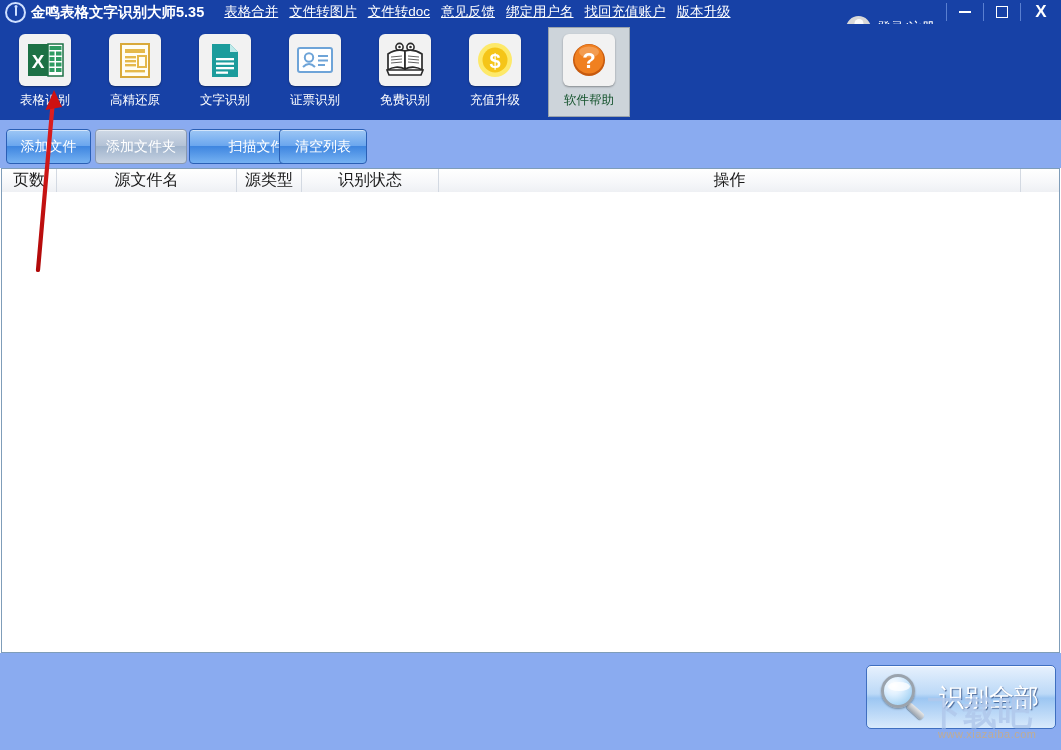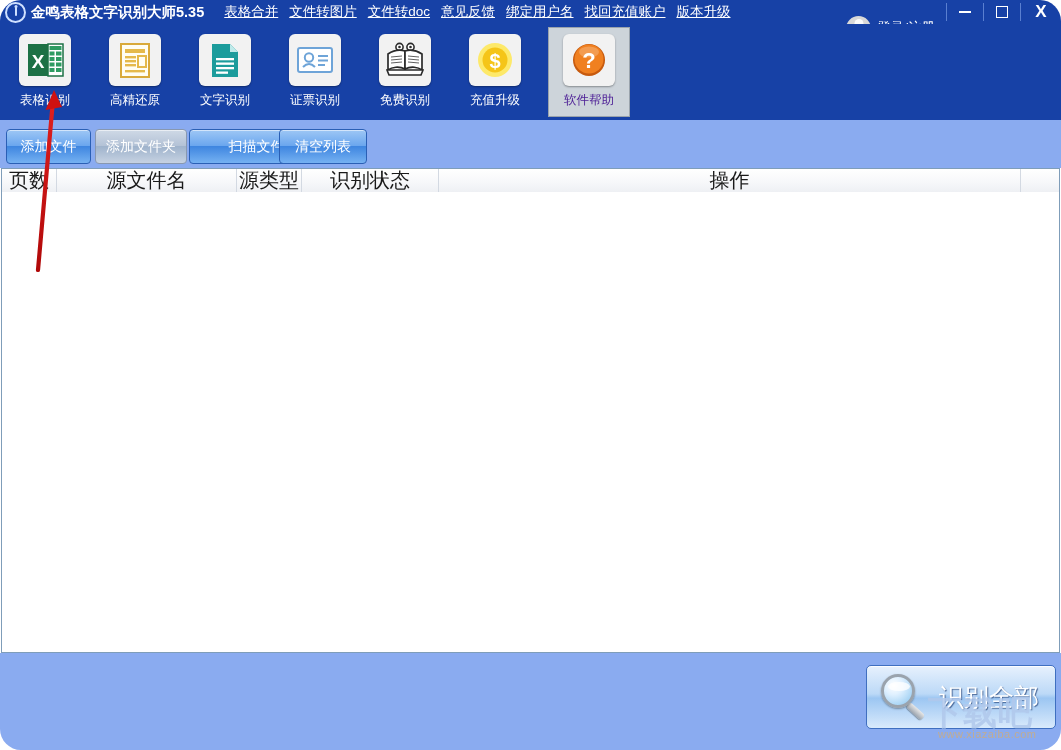--- a/index.html
+++ b/index.html
@@ -2,21 +2,21 @@
 <html><head>
 <meta charset="utf-8">
 <style>
   html,body{margin:0;padding:0;}
   body{
     width:1061px;height:750px;overflow:hidden;
     font-family:"Liberation Sans","DejaVu Sans",sans-serif;
     background:#ffffff;
     -webkit-font-smoothing:antialiased;
   }
-  #app{position:relative;width:1061px;height:750px;overflow:hidden;background:#ffffff;border-radius:21px;}
+  #app{position:relative;width:1061px;height:750px;overflow:hidden;background:#ffffff;}
 
   
   .titlebar{
     position:absolute;left:0;top:0;width:1061px;height:24px;
     background:#1741a6;
     display:flex;align-items:center;
   }
   .logo-icon{
     width:17px;height:17px;margin-left:5px;margin-right:5px;
     border-radius:50%;
@@ -74,21 +74,21 @@
   }
   .tool.sel{background:#cdd4da;border:1px solid #9aa3ac;top:3px;height:88px;}
   .ticon{
     width:52px;height:52px;margin-top:6px;border-radius:6px;
     background:#f2f2f2;box-shadow:0 1px 2px rgba(0,0,0,.35);
     display:flex;align-items:center;justify-content:center;position:relative;overflow:hidden;
   }
   .tlabel{
     margin-top:6px;color:#ffffff;font-size:12.5px;white-space:nowrap;
   }
-  .tool.sel .tlabel{color:#4c1d95;}
+  .tool.sel .tlabel{color:#14532d;}
 
   
   .actionbar{
     position:absolute;left:0;top:120px;width:1061px;height:48px;
     background:#8aabf0;
   }
   .abtn{
     position:absolute;top:9px;height:33px;
     border:1px solid #2a5fb5;border-radius:4px;
     background:linear-gradient(to bottom,#9ec7f5 0%,#6aa6ee 48%,#3f86e0 50%,#75b1f2 100%);
@@ -107,21 +107,21 @@
     position:absolute;left:1px;top:168px;width:1059px;height:485px;
     background:#ffffff;border:1px solid #7f9db9;box-sizing:border-box;
   }
   .thead{
     position:relative;height:23px;width:100%;
     background:linear-gradient(to bottom,#ffffff 0%,#f7f8fa 55%,#eef0f4 100%);
     border-bottom:1px solid #b5c0cf;
   }
   .th{
     position:absolute;top:0;height:23px;display:flex;align-items:center;justify-content:center;
-    font-size:20px;color:#1a1a1a;box-sizing:border-box;border-right:1px solid #d3d9e2;
+    font-size:16px;color:#1a1a1a;box-sizing:border-box;border-right:1px solid #d3d9e2;
     white-space:nowrap;cursor:pointer;
   }
   .tbody{position:absolute;left:0;top:23px;right:0;bottom:0;background:#ffffff;}
 
   
   .bottom{
     position:absolute;left:0;top:653px;width:1061px;height:97px;background:#8aabf0;
   }
   .bigbtn{
     position:absolute;left:866px;top:12px;width:188px;height:62px;

